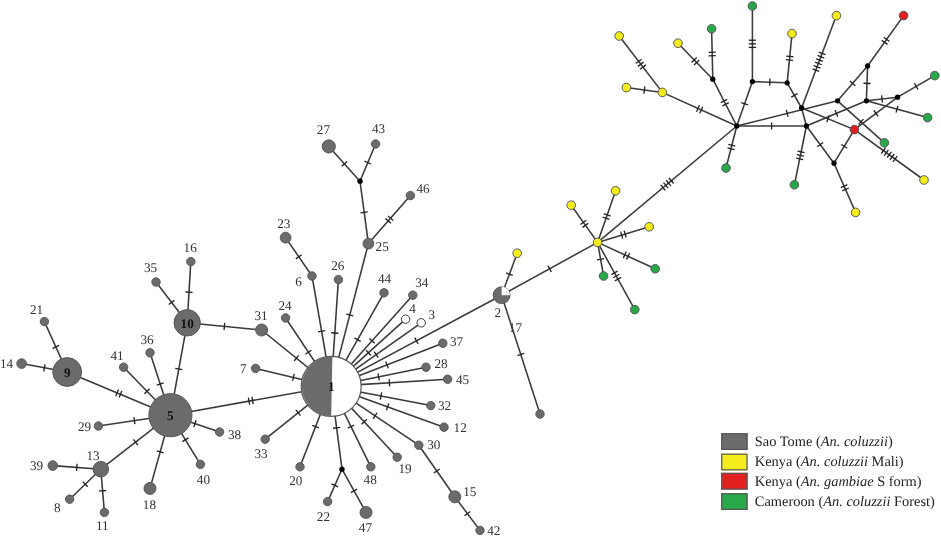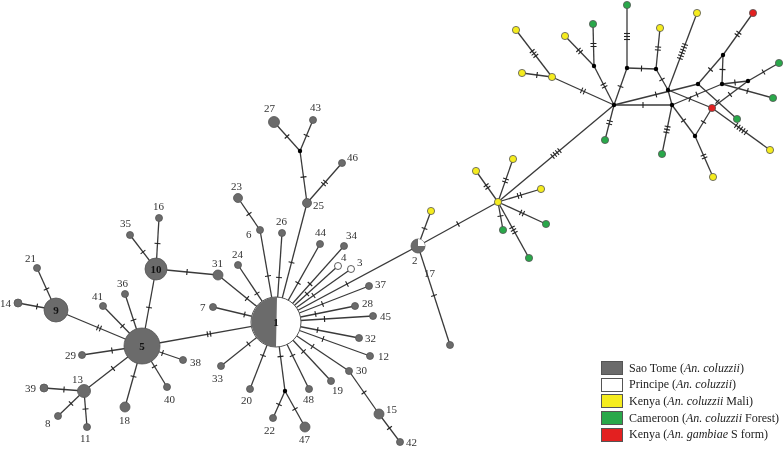--- a/index.html
+++ b/index.html
@@ -376,28 +376,24 @@
       <text x="303" y="403" class="lbl">48</text>
     </g>
 </svg>
 
 <div id="legend">
     <div class="leg-row">
       <div class="leg-sw" style="background: rgb(107, 107, 107);"></div>
       <span class="leg-txt"><span>Sao Tome (</span><i>An. coluzzii</i><span>)</span></span>
     </div>
     <div class="leg-row">
-      <div class="leg-sw" style="background: rgb(255, 255, 255);"></div>
-      <span class="leg-txt"><span>Principe (</span><i>An. coluzzii</i><span>)</span></span>
+      <div class="leg-sw" style="background: rgb(245, 236, 30);"></div>
+      <span class="leg-txt"><span>Kenya (</span><i>An. coluzzii</i><span> Mali)</span></span>
     </div>
     <div class="leg-row">
-      <div class="leg-sw" style="background: rgb(245, 236, 30);"></div>
-      <span class="leg-txt"><span>Kenya (</span><i>An. coluzzii</i><span> Mali)</span></span>
+      <div class="leg-sw" style="background: rgb(227, 32, 32);"></div>
+      <span class="leg-txt"><span>Kenya (</span><i>An. gambiae</i><span> S form)</span></span>
     </div>
     <div class="leg-row">
       <div class="leg-sw" style="background: rgb(41, 168, 74);"></div>
       <span class="leg-txt"><span>Cameroon (</span><i>An. coluzzii</i><span> Forest)</span></span>
     </div>
-    <div class="leg-row">
-      <div class="leg-sw" style="background: rgb(227, 32, 32);"></div>
-      <span class="leg-txt"><span>Kenya (</span><i>An. gambiae</i><span> S form)</span></span>
-    </div>
   </div>
 
 </body></html>

